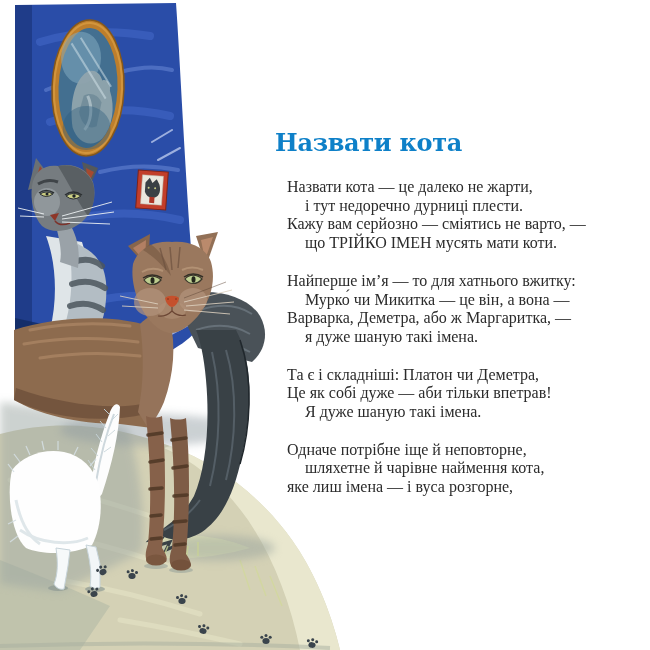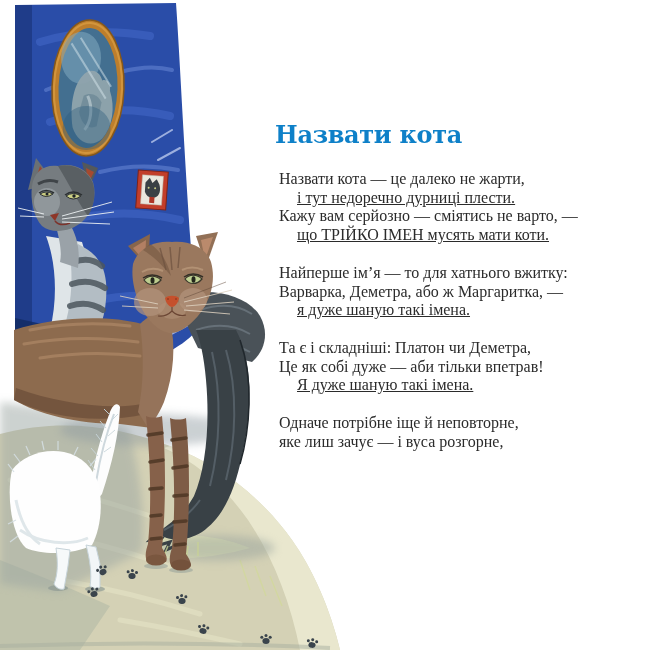--- a/index.html
+++ b/index.html
@@ -5,26 +5,26 @@
   html,body{margin:0;padding:0;}
   body{
     width:650px;height:650px;overflow:hidden;background:#ffffff;position:relative;
     font-family:"Liberation Serif", serif;
   }
   .page{position:absolute;inset:0;background:#ffffff;}
   .illustration{position:absolute;left:0;top:0;width:460px;height:650px;}
   .illustration svg{display:block;}
   .poem{position:absolute;left:275px;top:113px;width:345px;color:#2b2b2b;}
   .poem h1{
-    margin:8px 0 21px 0;font-family:"DejaVu Serif", serif;font-weight:bold;
+    margin:16px 0 21px 0;font-family:"DejaVu Serif", serif;font-weight:bold;
     font-size:24px;line-height:28px;color:#0e80c8;letter-spacing:-0.3px;
   }
-  .stanza{margin:0 0 19px 4px;}
+  .stanza{margin:0 0 19px 12px;}
   .line{margin:0;font-size:16px;line-height:18.7px;white-space:nowrap;}
-  .line.indent{padding-left:18px;text-decoration:underline;}
+  .line.indent{padding-left:18px;}
 </style>
 </head>
 <body>
 
 <div class="page">
 
   <div class="illustration">
     <svg width="460" height="650" viewBox="0 0 460 650" xmlns="http://www.w3.org/2000/svg">
       <defs>
         <filter id="soft" x="-40%" y="-40%" width="180%" height="180%">
@@ -296,29 +296,31 @@
 
     <div class="stanza">
       <p class="line">Назвати кота — це далеко не жарти,</p>
       <p class="line indent">і тут недоречно дурниці плести.</p>
       <p class="line">Кажу вам серйозно — сміятись не варто, —</p>
       <p class="line indent">що ТРІЙКО ІМЕН мусять мати коти.</p>
     </div>
 
     <div class="stanza">
       <p class="line">Найперше ім’я — то для хатнього вжитку:</p>
+      <p class="line indent">Мурко́ чи Микитка — це він, а вона —</p>
       <p class="line">Варварка, Деметра, або ж Маргаритка, —</p>
       <p class="line indent">я дуже шаную такі імена.</p>
     </div>
 
     <div class="stanza">
       <p class="line">Та є і складніші: Платон чи Деметра,</p>
       <p class="line">Це як собі дуже — аби тільки впетрав!</p>
       <p class="line indent">Я дуже шаную такі імена.</p>
     </div>
 
     <div class="stanza">
       <p class="line">Одначе потрібне іще й неповторне,</p>
-      <p class="line">яке лиш зачує — і вуса розгорне,</p>
+      <p class="line indent">шляхетне й чарівне наймення кота,</p>
+      <p class="line">яке лиш імена — і вуса розгорне,</p>
     </div>
   </div>
 
 </div>
 
 </body></html>

